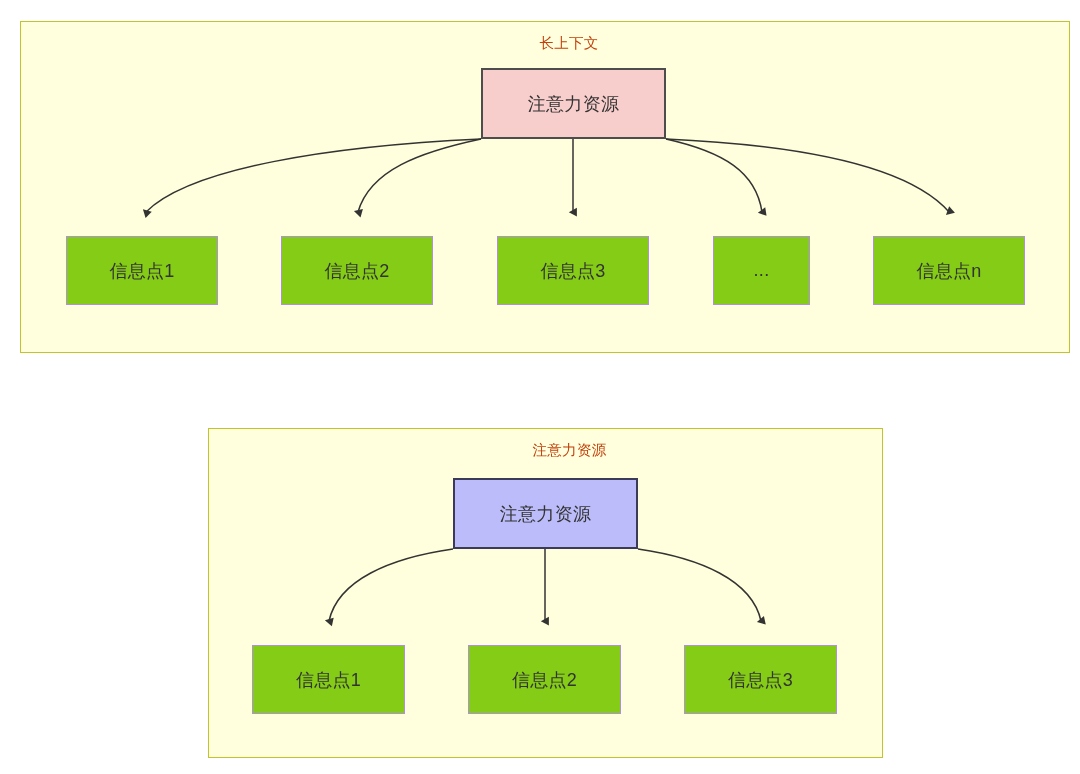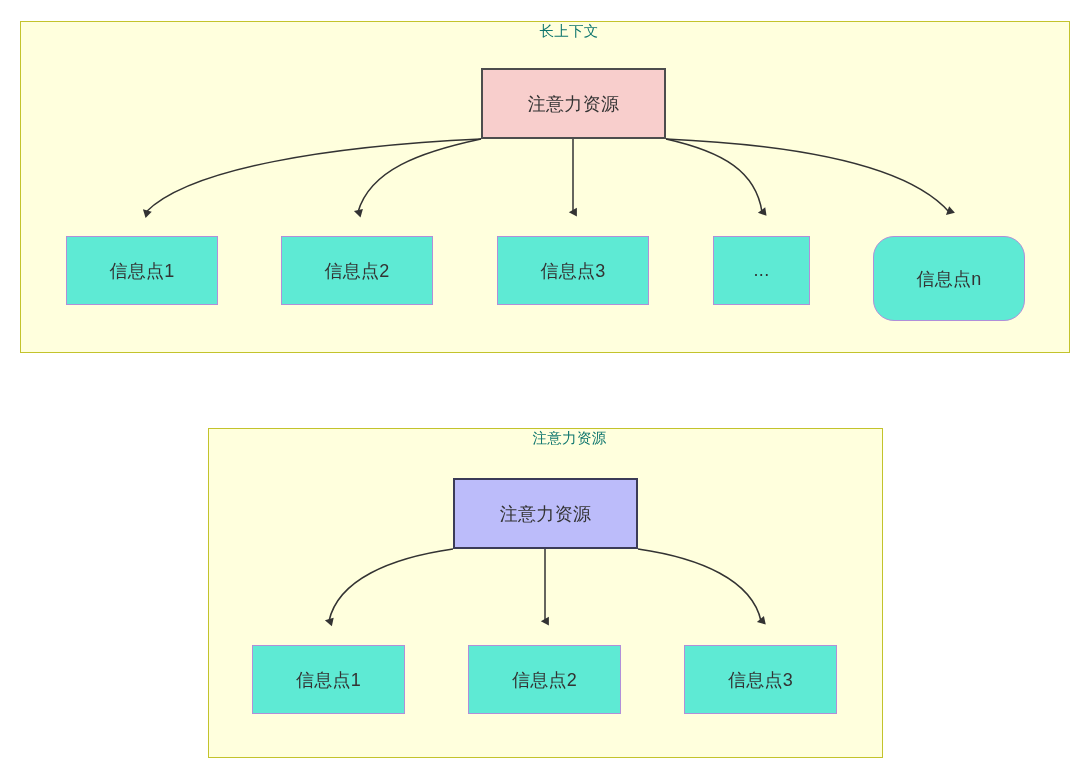--- a/index.html
+++ b/index.html
@@ -43,24 +43,24 @@
   #group-short {
     left: 208px;
     top: 428px;
     width: 675px;
     height: 330px;
   }
   .group-title {
     position: absolute;
     left: 0;
     right: 0;
-    top: 0;
+    top: 12px;
     text-align: center;
     font-size: 14.5px;
-    color: #0f766e;
+    color: #c2410c;
     line-height: 18px;
     letter-spacing: 0.3px;
     margin-left: 48px;
   }
   .node {
     position: absolute;
     box-sizing: border-box;
     display: flex;
     align-items: center;
     justify-content: center;
@@ -71,31 +71,31 @@
   }
   .node-attention-long {
     background: #f8cecc;
     border: 2.2px solid #4d4d4d;
   }
   .node-attention-short {
     background: #bcbcfa;
     border: 2.2px solid #3b3b57;
   }
   .node-info {
-    background: #5eead4;
+    background: #84cc16;
     border: 1.6px solid #b18fd9;
   }
   #attn-long  { left: 481px; top: 68px;  width: 185px; height: 71px; }
   #attn-short { left: 453px; top: 478px; width: 185px; height: 71px; }
 
   #info-l-1 { left: 66px;  top: 236px; width: 152px; height: 69px; }
   #info-l-2 { left: 281px; top: 236px; width: 152px; height: 69px; }
   #info-l-3 { left: 497px; top: 236px; width: 152px; height: 69px; }
   #info-l-4 { left: 713px; top: 236px; width: 97px;  height: 69px; }
-  #info-l-5 { left: 873px; top: 236px; width: 152px; height: 85px; border-radius: 21px; }
+  #info-l-5 { left: 873px; top: 236px; width: 152px; height: 69px; }
 
   #info-s-1 { left: 252px; top: 645px; width: 153px; height: 69px; }
   #info-s-2 { left: 468px; top: 645px; width: 153px; height: 69px; }
   #info-s-3 { left: 684px; top: 645px; width: 153px; height: 69px; }
 </style>
 </head>
 <body>
 
 <div class="canvas">
 

